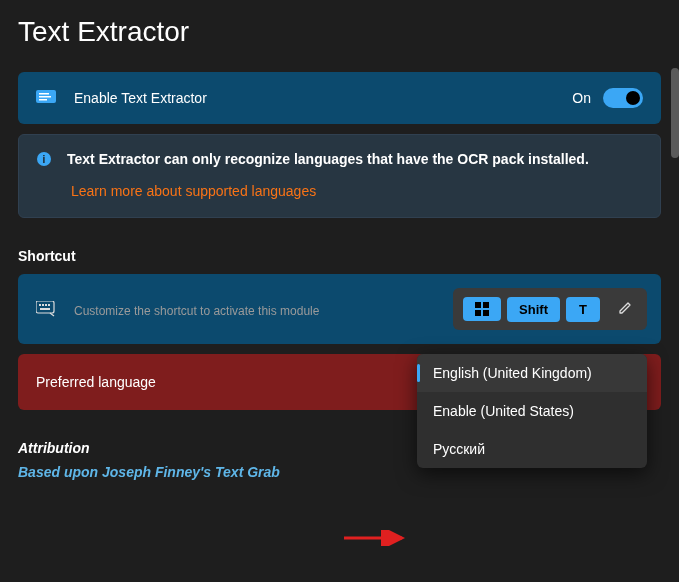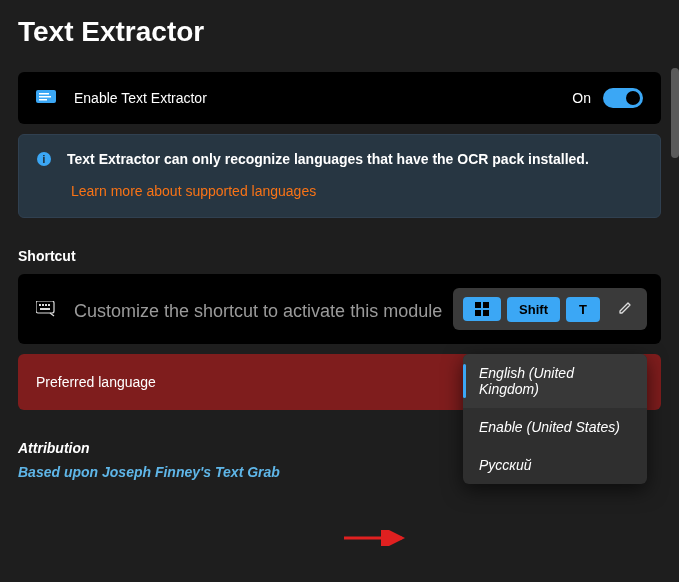--- a/index.html
+++ b/index.html
@@ -8,28 +8,28 @@
   color: #ffffff;
   font-family: "Segoe UI", -apple-system, sans-serif;
   font-size: 14px;
   width: 679px;
   height: 582px;
   overflow: hidden;
   position: relative;
 }
 .page-title {
   font-size: 28px;
-  font-weight: 700;
+  font-weight: 400;
   padding: 16px 18px 24px;
 }
 .content {
   padding: 0 18px;
 }
 .card {
-  background: #000000;
+  background: #0c4a6e;
   border-radius: 6px;
   padding: 16px 18px;
   margin-bottom: 10px;
   display: flex;
   align-items: center;
 }
 .card.dim {
   background: #7f1d1d;
 }
 .enable-row .icon-wrap {
@@ -125,21 +125,21 @@
   font-size: 16px;
 }
 .shortcut-text {
   flex: 1;
   margin-left: 10px;
 }
 .shortcut-text .title {
   font-size: 14px;
 }
 .shortcut-text .sub {
-  font-size: 18px;
+  font-size: 12px;
   color: #9a9a9a;
   margin-top: 4px;
 }
 .shortcut-keys {
   background: #3a3a3a;
   border-radius: 6px;
   padding: 8px 10px;
   display: flex;
   align-items: center;
   gap: 6px;
@@ -172,25 +172,24 @@
 .lang-label {
   flex: 1;
   font-size: 14px;
 }
 .dropdown {
   position: absolute;
   right: 14px;
   top: 0;
   background: #2f2f2f;
   border-radius: 6px;
-  width: 184px;
+  width: 230px;
   box-shadow: 0 6px 20px rgba(0,0,0,0.6);
   overflow: hidden;
   z-index: 10;
-  font-style: italic;
 }
 .dropdown-item {
   padding: 11px 14px 11px 16px;
   font-size: 14px;
   cursor: pointer;
   position: relative;
 }
 .dropdown-item.selected {
   background: #383838;
 }

